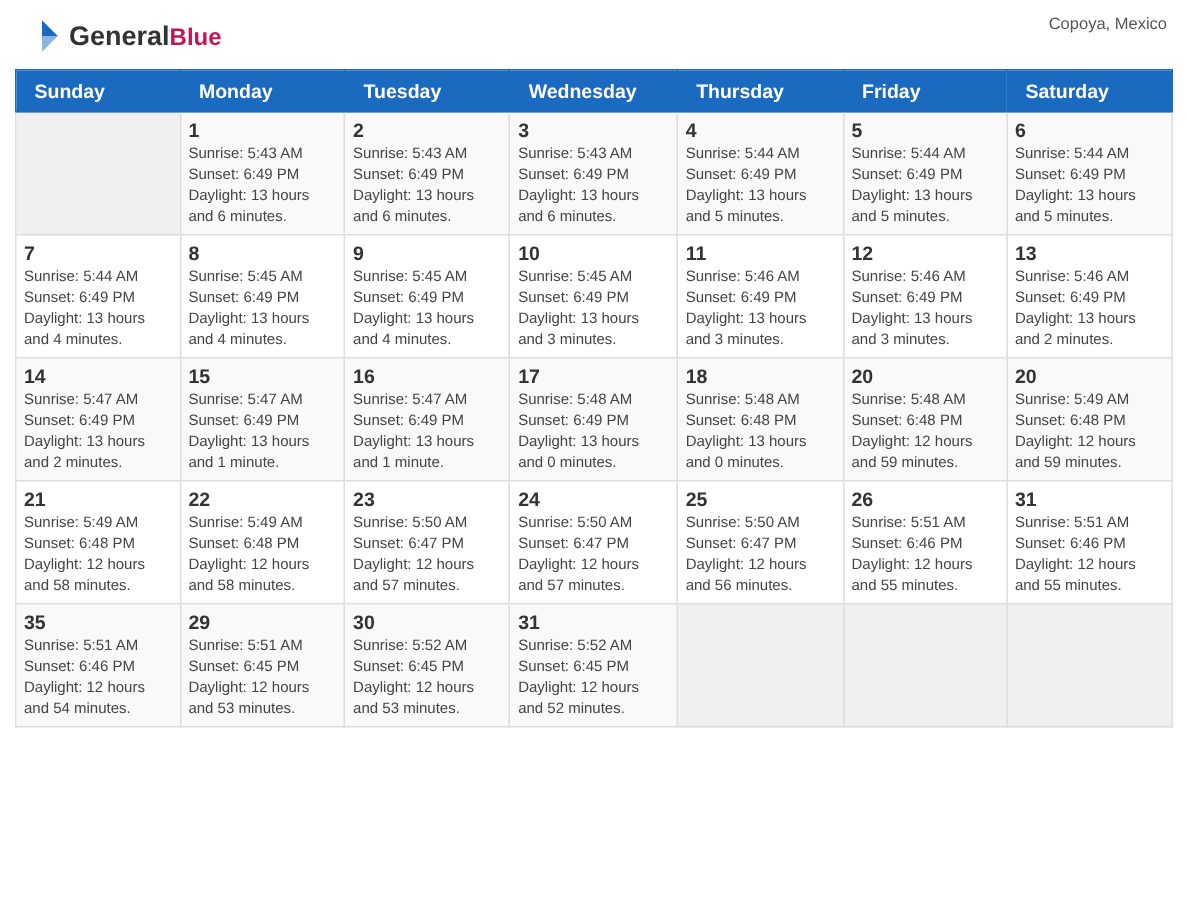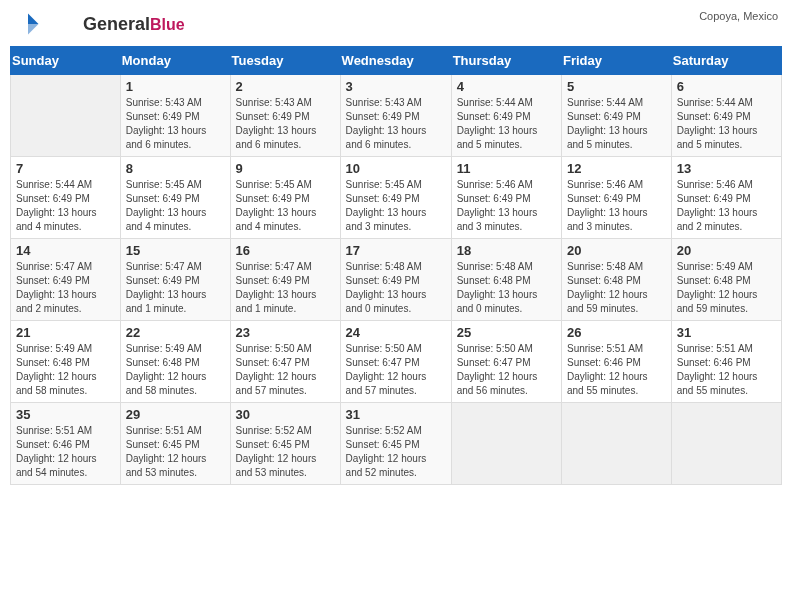--- a/index.html
+++ b/index.html
@@ -42,21 +42,21 @@
     table {
       width: 100%;
       border-collapse: collapse;
       border: 1px solid #ccc;
     }
     thead tr th {
       background-color: #1a6abf;
       color: #fff;
       font-size: 13px;
       font-weight: bold;
-      padding: 6px 1px;
+      padding: 6px 12px;
       text-align: left;
       border: 1px solid #1a6abf;
     }
     tbody tr td {
       vertical-align: top;
       border: 1px solid #ddd;
       padding: 4px 5px;
       min-height: 80px;
       width: 113px;
     }
@@ -85,21 +85,21 @@
 </head>
 <body>
 
 <div class="header">
   <div class="logo">
     <svg class="logo-icon" viewBox="0 0 40 40">
       <polygon points="20,5 35,20 20,20" fill="#1a6abf"></polygon>
       <polygon points="20,20 35,20 20,35" fill="#1a6abf" opacity="0.5"></polygon>
     </svg>
     <div>
-      <span style="font-size:18px;font-weight:bold;color:#333;margin-left:37px;">General</span><span style="font-size:16px;font-weight:bold;color:#be185d;">Blue</span>
+      <span style="font-size:18px;font-weight:bold;color:#333;">General</span><span style="font-size:16px;font-weight:bold;color:#be185d;">Blue</span>
     </div>
   </div>
   <div class="title-block">
     <div class="calendar-subtitle">Copoya, Mexico</div>
   </div>
 </div>
 
 <table>
   <thead>
     <tr>

